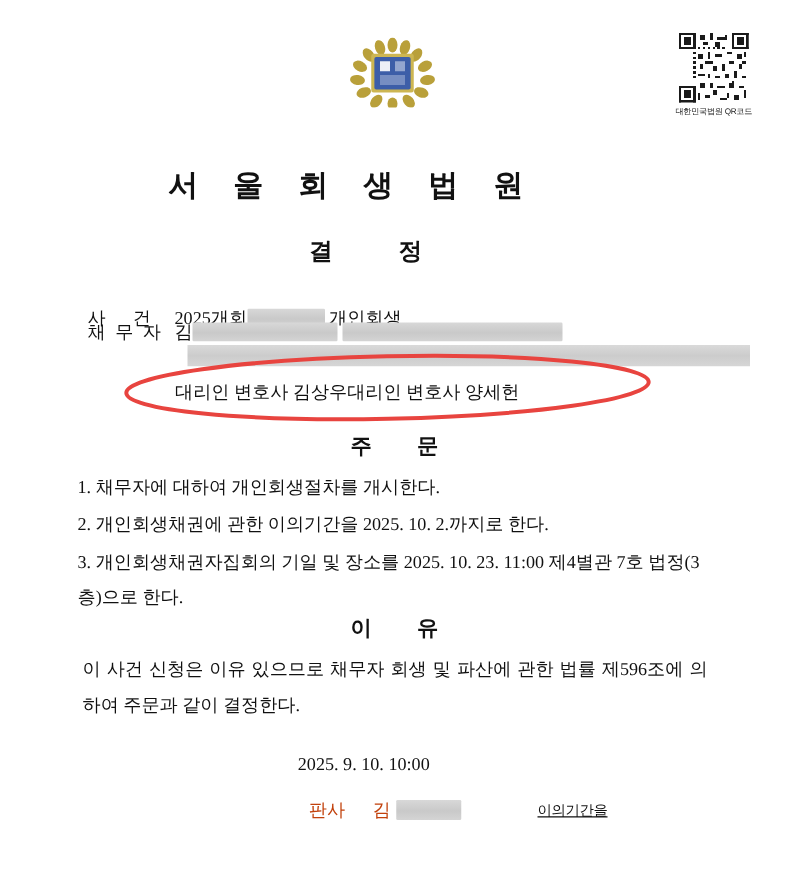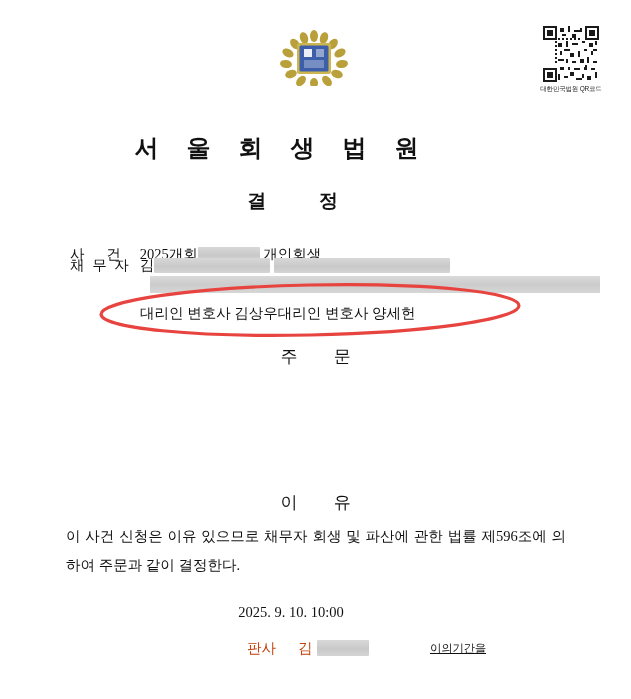--- a/index.html
+++ b/index.html
@@ -143,21 +143,21 @@
     pointer-events: none;
   }
 
   
   .section-heading {
     position: absolute;
     left: 0;
     width: 631px;
     text-align: center;
     font-size: 17px;
-    font-weight: normal;
+    font-weight: bold;
     letter-spacing: 16px;
     text-indent: 16px;
     color: #111;
   }
   .heading-order { top: 345px; }
   .heading-reason { top: 491px; }
 
   
   .order-list {
     position: absolute;
@@ -351,20 +351,25 @@
   <div class="row-addr"></div>
 
   <div class="row-attorney">대리인 변호사 김상우대리인 변호사 양세헌</div>
 
   <svg class="annot-ellipse" viewBox="0 0 428 56" xmlns="http://www.w3.org/2000/svg">
     <ellipse cx="214" cy="28" rx="209" ry="25" fill="none" stroke="#e8443f" stroke-width="3.2" stroke-linecap="round" transform="rotate(-1.2 214 28)"></ellipse>
   </svg>
 
   <div class="section-heading heading-order">주       문</div>
 
+  <div class="order-list">
+    <div class="order-item">1. 채무자에 대하여 개인회생절차를 개시한다.</div>
+    <div class="order-item">2. 개인회생채권에 관한 이의기간을 2025. 10. 2.까지로 한다.</div>
+    <div class="order-item">3. 개인회생채권자집회의 기일 및 장소를 2025. 10. 23. 11:00 제4별관 7호 법정(3층)으로 한다.</div>
+  </div>
 
   <div class="section-heading heading-reason">이       유</div>
 
   <div class="reason-para">이 사건 신청은 이유 있으므로 채무자 회생 및 파산에 관한 법률 제596조에 의하여 주문과 같이 결정한다.</div>
 
   <div class="date-line">2025. 9. 10. 10:00</div>
 
   <div class="judge-line">
     <span class="judge-label">판사</span><span class="judge-surname">김</span><span class="redact judge"></span>
   </div>

